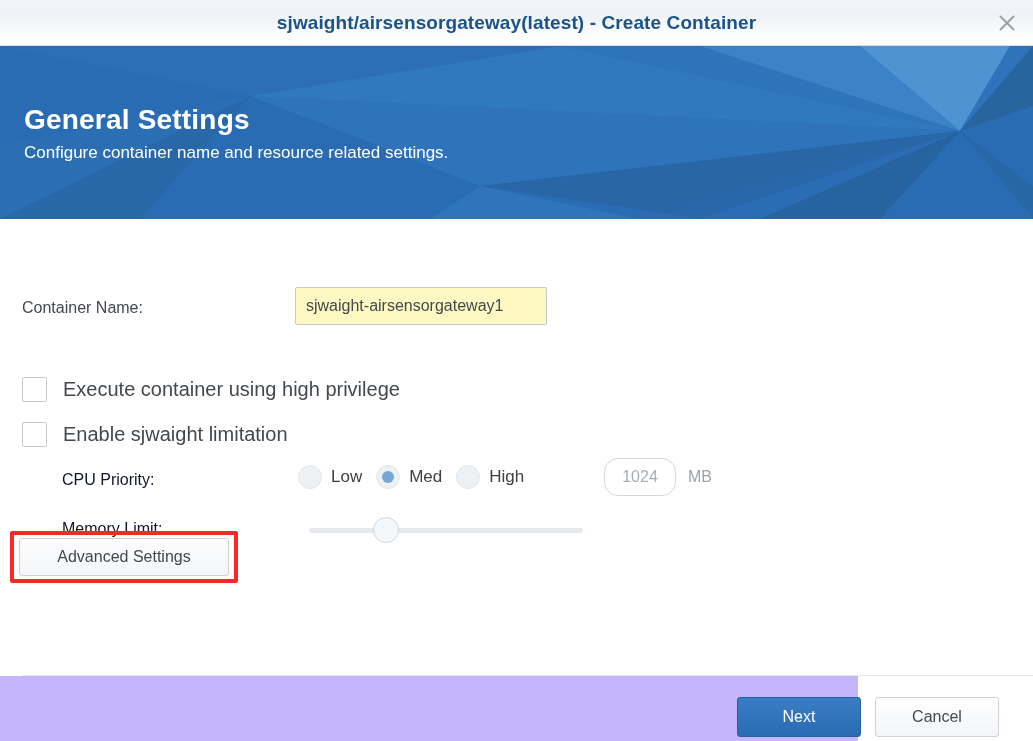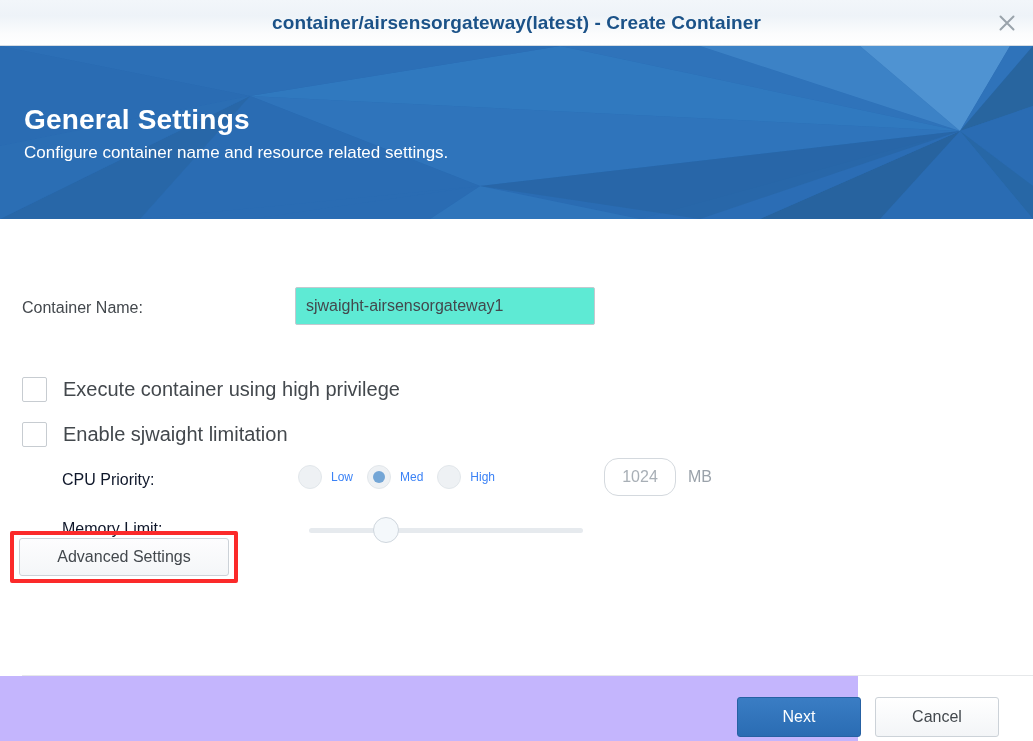--- a/index.html
+++ b/index.html
@@ -112,24 +112,24 @@
   .row-label.sub {
     color: #0f172a;
     text-align: center;
   }
 
   
   .cname-label { left: 22px; top: 32px; }
   .cname-input {
     position: absolute;
     left: 295px; top: 20px;
-    width: 300px; height: 38px;
+    width: 252px; height: 38px;
     box-sizing: border-box;
     border: 1px solid #c3c9cf;
-    background: #5eead4;
+    background: #fef9c3;
     border-radius: 2px;
     font-family: "Liberation Sans", "DejaVu Sans", sans-serif;
     font-size: 16px;
     color: #43484d;
     padding: 0 10px;
     outline: none;
   }
 
   
   .cbox-row { position: absolute; display: flex; align-items: center; }
@@ -179,22 +179,22 @@
     content: "";
     position: absolute;
     left: 50%; top: 50%;
     transform: translate(-50%, -50%);
     width: 12px; height: 12px;
     border-radius: 50%;
     background: #74a6d6;
   }
   .radio-text {
     margin-left: 9px;
-    font-size: 12px;
-    color: #3b82f6;
+    font-size: 17px;
+    color: #404040;
     white-space: nowrap;
   }
 
   
   .mem-label { left: 62px; top: 253px; }
   .slider-wrap {
     position: absolute;
     left: 309px; top: 254px;
     width: 274px; height: 20px;
   }
@@ -303,21 +303,21 @@
     cursor: pointer;
     padding: 0;
   }
 </style>
 </head>
 <body>
 
 <div class="dialog">
 
   <div class="titlebar">
-    <div class="titlebar-text">container/airsensorgateway(latest) - Create Container</div>
+    <div class="titlebar-text">sjwaight/airsensorgateway(latest) - Create Container</div>
     <div class="close-btn">
       <svg width="20" height="20" viewBox="0 0 20 20" aria-hidden="true">
         <path d="M3.5 3.5 L16.5 16.5 M16.5 3.5 L3.5 16.5" stroke="#9aa3ab" stroke-width="2" stroke-linecap="round" fill="none"></path>
       </svg>
     </div>
   </div>
 
   <div class="banner">
     <svg class="banner-art" viewBox="0 0 1033 173" preserveAspectRatio="none">
       <rect x="0" y="0" width="1033" height="173" fill="#2a6cb3"></rect>

